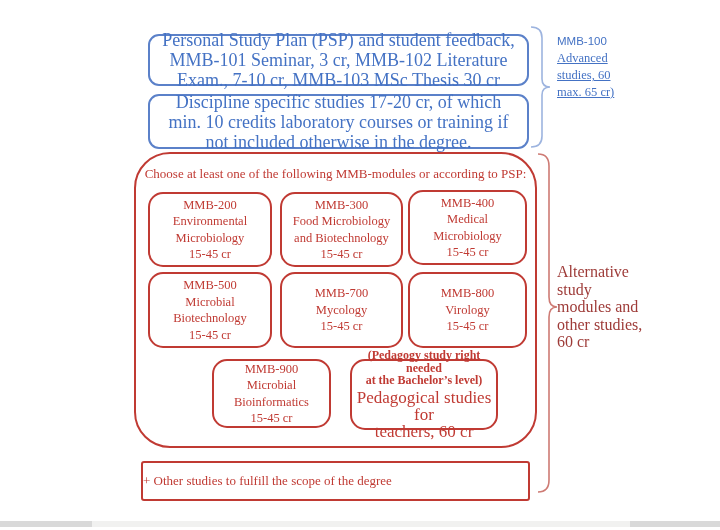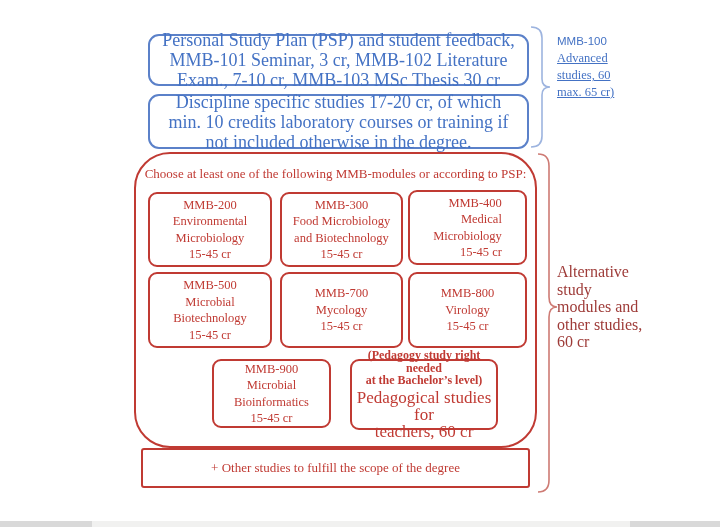--- a/index.html
+++ b/index.html
@@ -14,39 +14,39 @@
   #discipline-box{left:148px;top:94px;width:381px;height:55px;}
   #mmb100-label{position:absolute;left:557px;top:33px;width:90px;color:var(--blue);
                 font-size:12.5px;line-height:17px;}
   #mmb100-label .code{font-family:"Liberation Sans","DejaVu Sans",sans-serif;font-size:11.5px;}
 
   
   #modules-container{position:absolute;left:134px;top:152px;width:403px;height:296px;
                      border:2px solid var(--red);border-radius:36px;box-sizing:border-box;}
   #modules-title{position:absolute;left:134px;top:166px;width:403px;text-align:center;
                  color:var(--red);font-size:13px;white-space:nowrap;}
-  .module{position:absolute;border:2px solid var(--red);border-radius:9px;color:var(--red);
+  .module{position:absolute;border:2px solid var(--red);border-radius:15px;color:var(--red);
           font-size:12.5px;line-height:16.5px;text-align:center;white-space:pre-line;
           display:flex;align-items:center;justify-content:center;box-sizing:border-box;padding:2px;}
   #m200{left:148px;top:192px;width:124px;height:75px;}
   #m300{left:280px;top:192px;width:123px;height:75px;}
-  #m400{left:408px;top:190px;width:119px;height:75px;text-align:right;}
+  #m400{left:408px;top:190px;width:119px;height:75px;}
   #m500{left:148px;top:272px;width:124px;height:76px;}
   #m700{left:280px;top:272px;width:123px;height:76px;}
   #m800{left:408px;top:272px;width:119px;height:76px;}
   #m900{left:212px;top:359px;width:119px;height:69px;}
   #pedagogy-box{left:350px;top:359px;width:148px;height:71px;flex-direction:column;}
   #pedagogy-box .note{font-size:12px;line-height:12.5px;white-space:pre-line;font-weight:bold;}
   #pedagogy-box .main{font-size:17px;line-height:17px;white-space:pre-line;margin-top:2px;}
   #alt-label{position:absolute;left:557px;top:263px;width:100px;color:var(--dark_red);
              font-size:16px;line-height:17.5px;white-space:pre-line;}
 
-  #other-box{position:absolute;left:141px;top:448px;width:389px;height:40px;
+  #other-box{position:absolute;left:141px;top:461px;width:389px;height:40px;
              border:2px solid var(--red);border-radius:3px;color:var(--red);font-size:13px;
-             display:flex;align-items:center;justify-content:center;box-sizing:border-box;}
+             display:flex;align-items:center;justify-content:flex-start;box-sizing:border-box;}
 
   .brace{position:absolute;pointer-events:none;}
 
   
   #scrollbar{position:absolute;left:0;top:521px;width:720px;height:6px;background:var(--scroll_track);}
   #scrollbar .seg{position:absolute;top:0;height:6px;background:var(--scroll_thumb);}
   #thumb-left{left:0;width:92px;}
   #thumb-right{left:630px;width:90px;}
 </style>
 </head>

